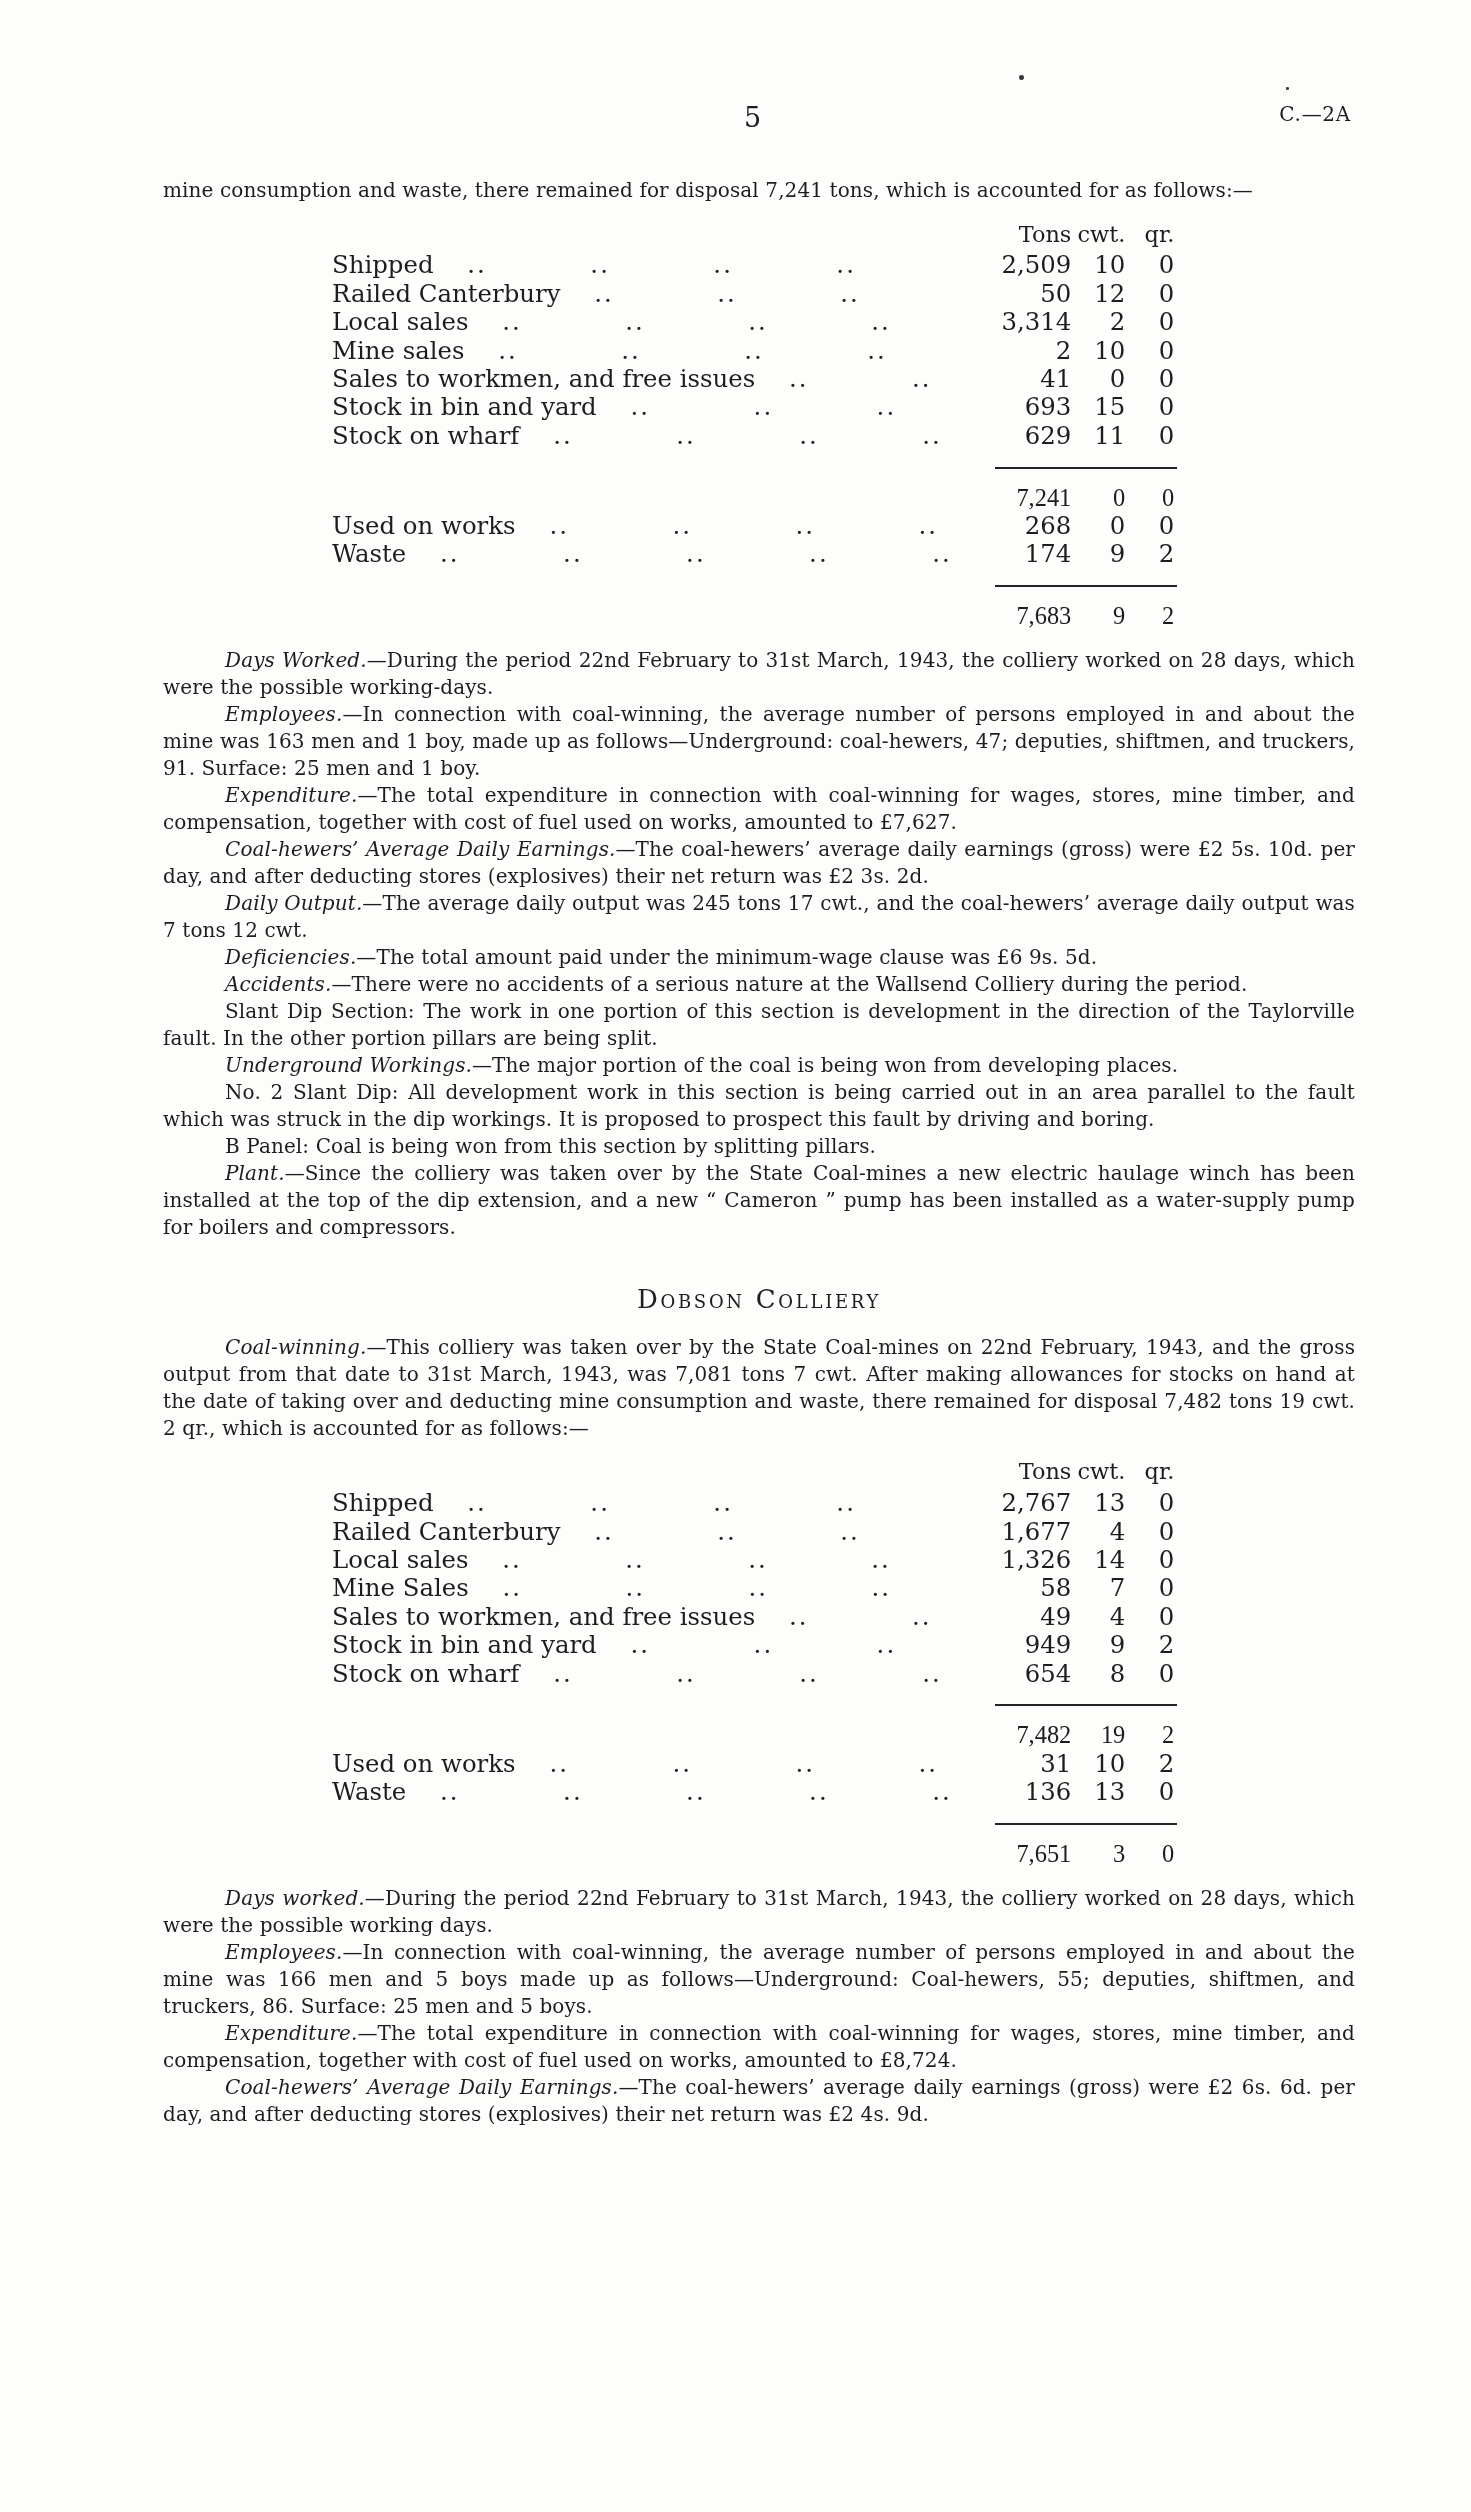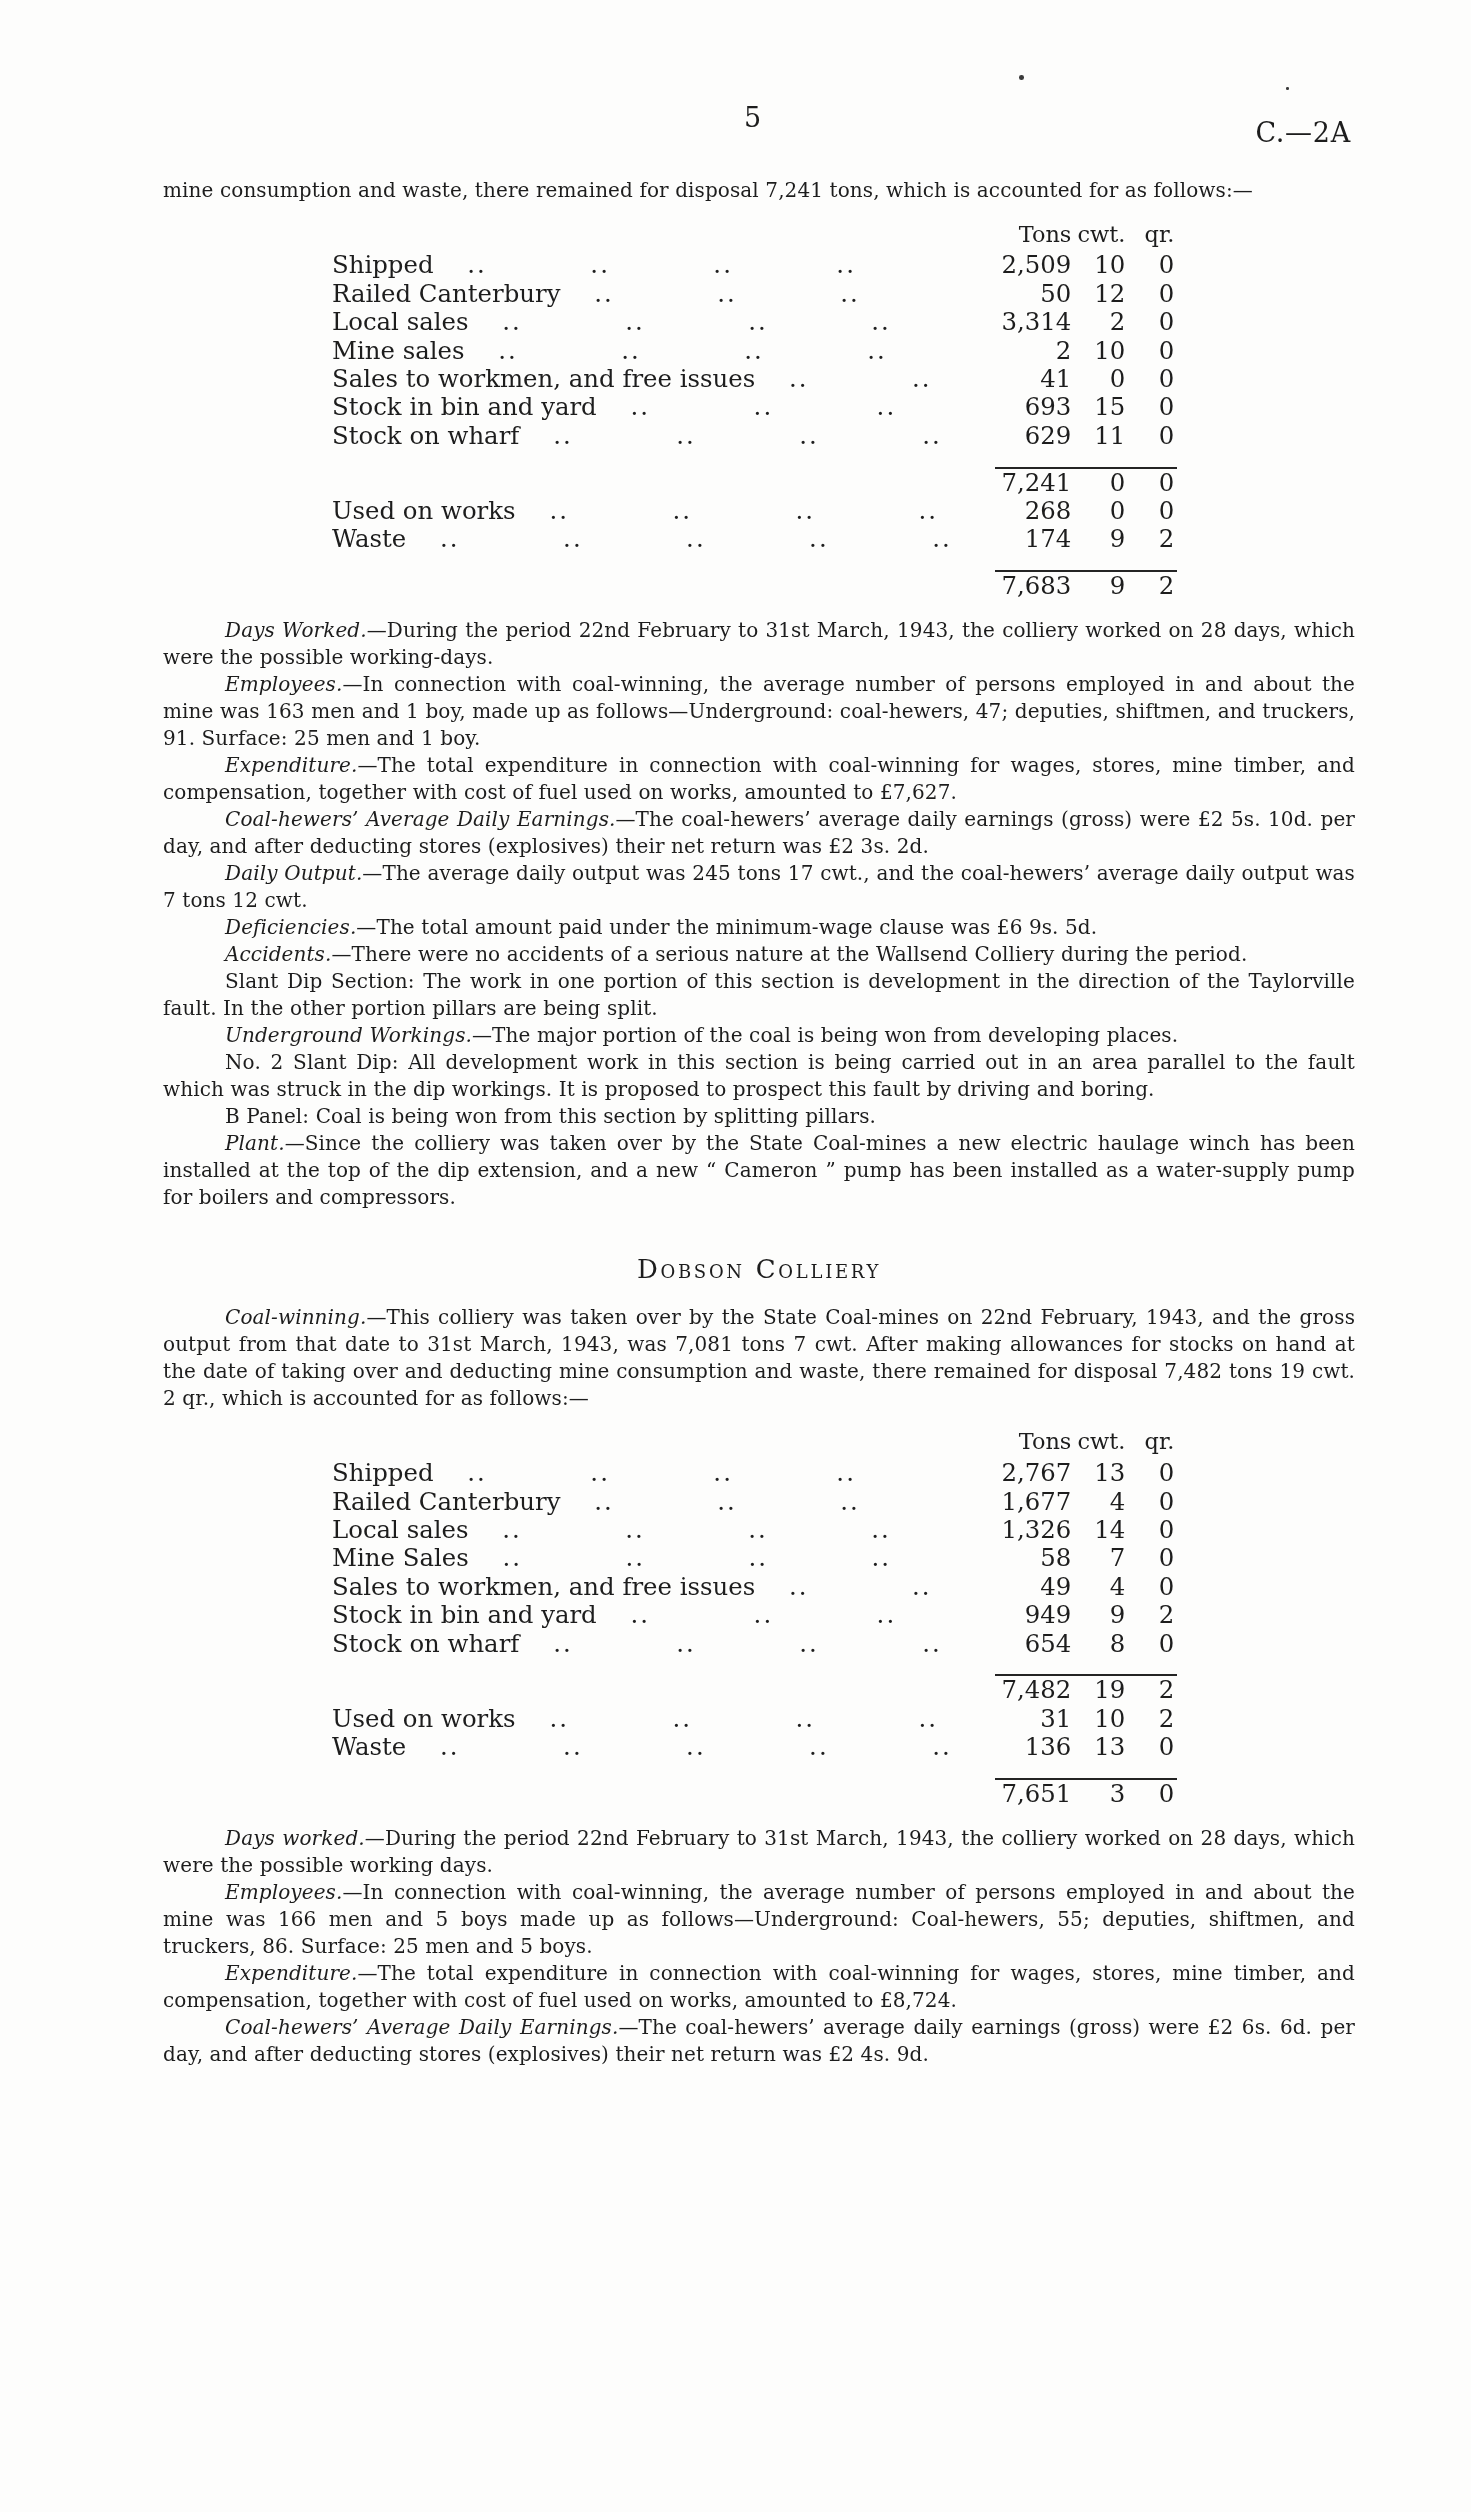--- a/index.html
+++ b/index.html
@@ -9,21 +9,21 @@
     background:#fdfdfc;
     color:#1d1d1d;
     font-family:"DejaVu Serif","Liberation Serif",serif;
     box-sizing:border-box;
     padding:102px 117px 0 163px;
     overflow:hidden;
   }
   
   .pagehead{position:relative;height:49px;}
   .pageno{position:absolute;left:581px;top:0;font-size:27px;}
-  .docref{position:absolute;right:4.1px;top:15px;font-size:27px;letter-spacing:0.7px;}
+  .docref{position:absolute;right:4.1px;top:0;font-size:20px;letter-spacing:0.7px;}
   .speck{position:absolute;background:#3a3a3a;border-radius:50%;}
   .speck.s1{left:1019px;top:75px;width:4.7px;height:4.7px;}
   .speck.s2{left:1286px;top:87px;width:2.7px;height:2.7px;}
 
   
   .bodytext{margin-top:26px;}
   p.par{
     font-size:20px;line-height:27px;
     text-align:justify;margin:0;
     letter-spacing:0.1px;
@@ -47,21 +47,21 @@
   .tcol{white-space:nowrap;}
   .tons{width:114px;text-align:right;}
   .cwt{width:54px;text-align:right;}
   .qr{width:49px;text-align:right;padding-right:2.7px;}
   .thead{font-size:22.4px;line-height:24.4px;margin-bottom:5.4px;}
   .thead .spacer{flex:1;}
   .rule{
     border-top:2px solid #242424;
     width:182px;margin:16.3px 0 0 auto;
   }
-  .trow.sum{}
+  .trow.sum{margin-top:15px;font-family:Liberation Serif, serif;}
   .trow.firstextra{margin-top:0;}
 
   
   h2.colliery{
     font-weight:normal;
     font-variant:small-caps;
     font-size:26px;letter-spacing:2.7px;
     text-align:center;
     margin:43px 0 20px 0;
   }

